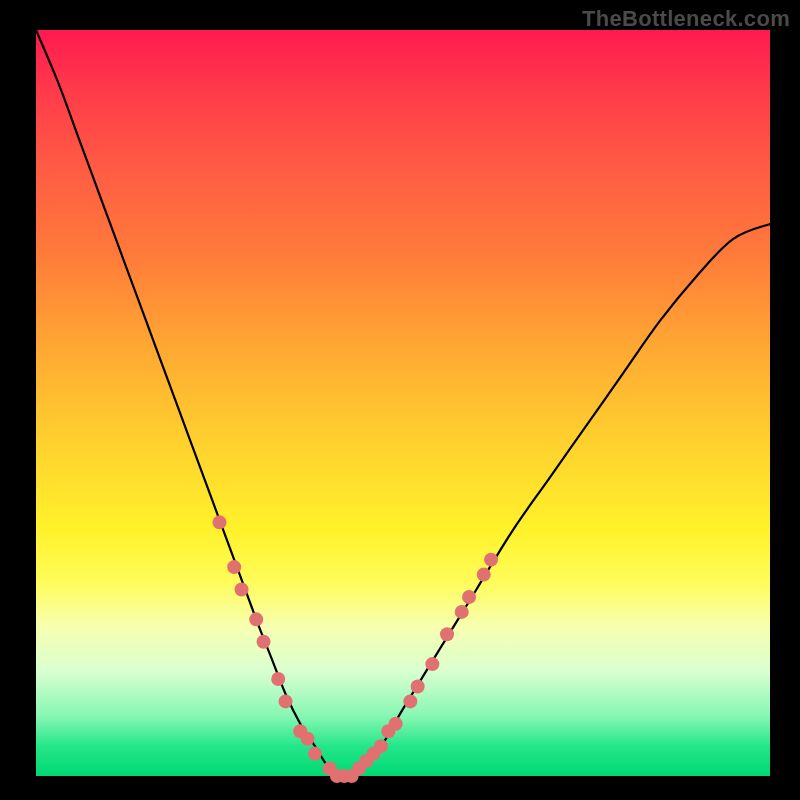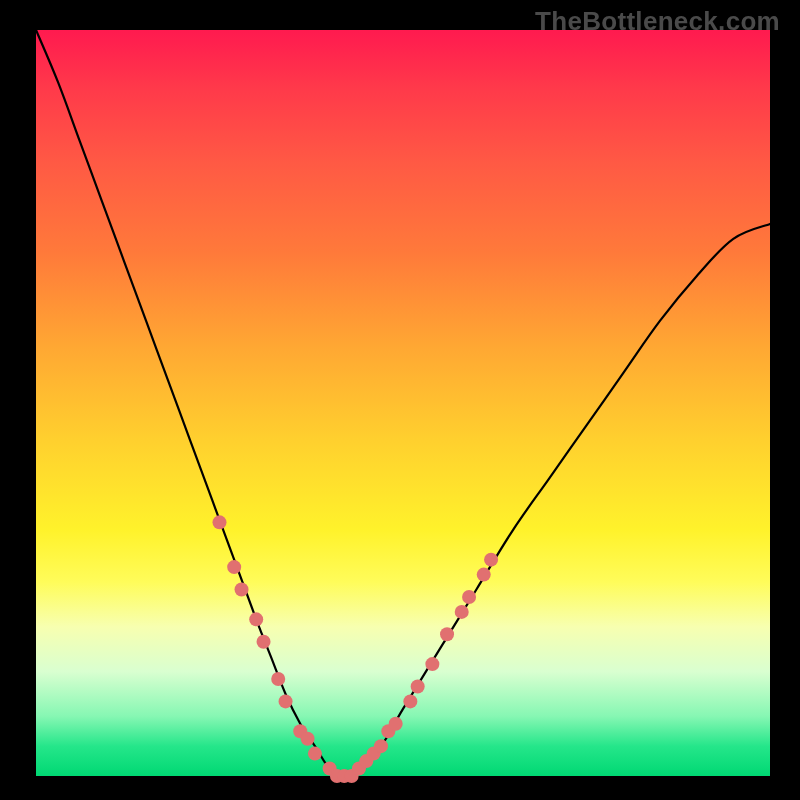--- a/index.html
+++ b/index.html
@@ -39,23 +39,23 @@
       #f7ffb0 80%,
       #d9ffd0 86%,
       #86f7b3 92%,
       #25e68a 96%,
       #00d873 100%
     );
   }
   .watermark {
     position: absolute;
     top: 6px;
-    right: 20px;
+    right: 10px;
     color: #4a4a4a;
-    font-size: 26px;
+    font-size: 22px;
     font-weight: 600;
     letter-spacing: 0.3px;
     white-space: nowrap;
   }
   svg.curve {
     position: absolute;
     inset: 0;
     width: 100%;
     height: 100%;
     overflow: visible;

